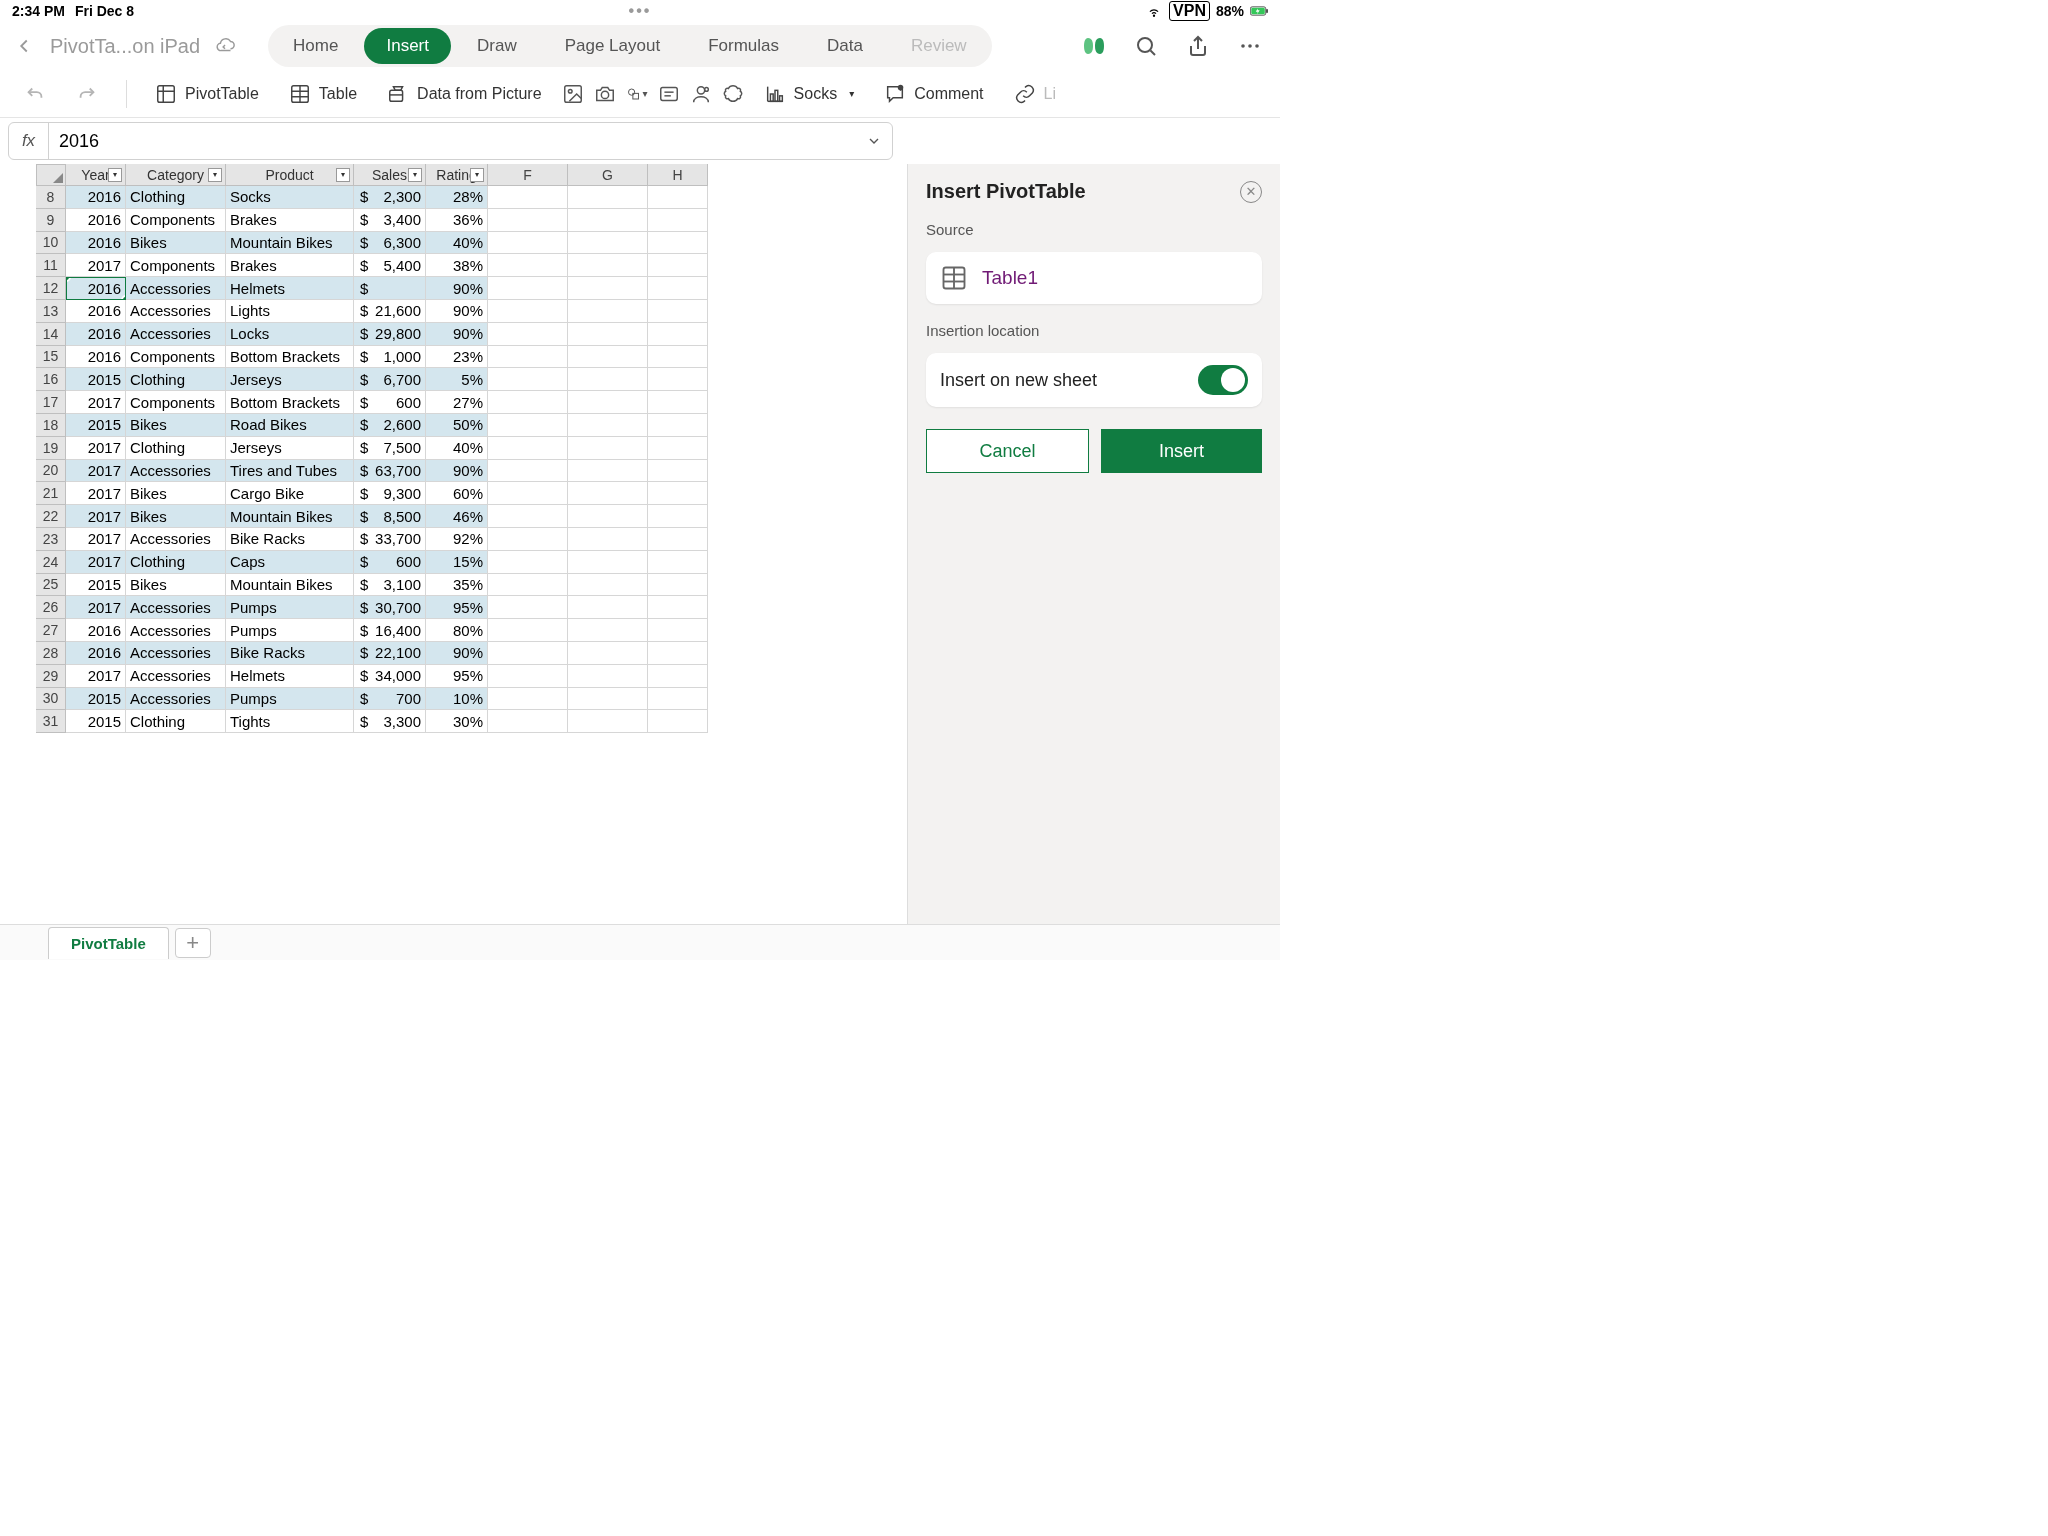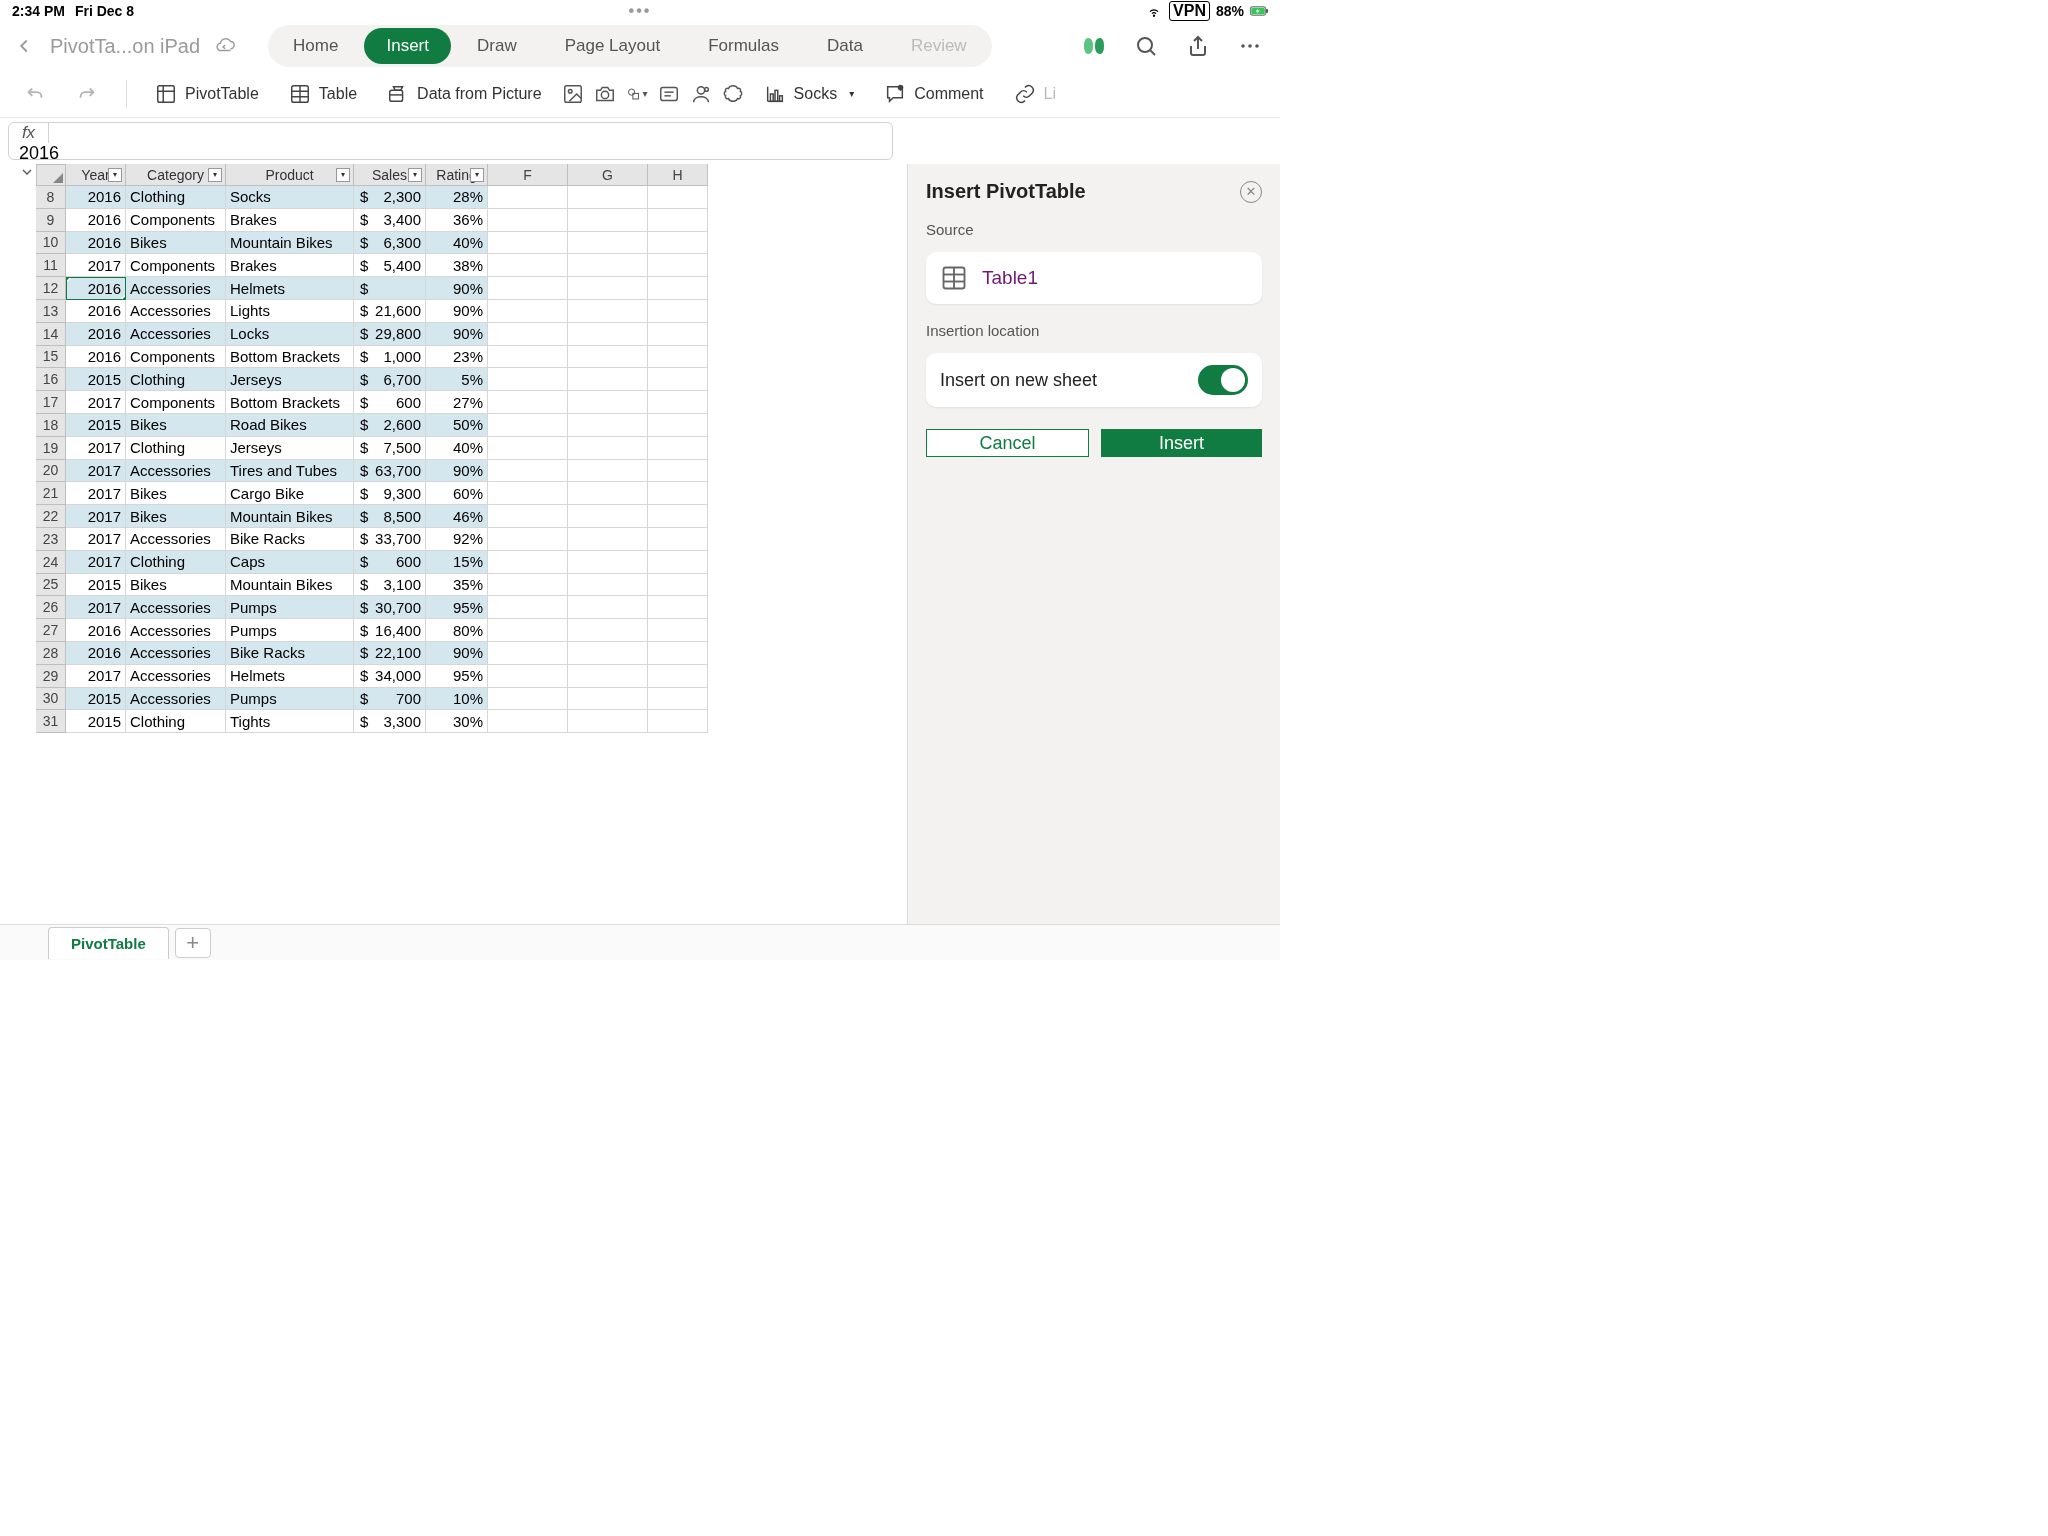--- a/index.html
+++ b/index.html
@@ -29,21 +29,21 @@
 
 
 .toolbar { height: 48px; display: flex; align-items: center; padding: 0 14px; gap: 10px; border-bottom: 1px solid #e5e5e5; }
 .tb-btn { display: flex; align-items: center; gap: 8px; padding: 6px 10px; font-size: 16px; color: #333; cursor: pointer; }
 .tb-btn svg { width: 22px; height: 22px; color: #444; }
 .tb-icon { width: 22px; height: 22px; display:flex; align-items:center; justify-content:center; color: #555; }
 .tb-sep { width: 1px; height: 28px; background: #ddd; margin: 0 8px; }
 .undo-redo svg { color: #b5b5b5; }
 
 
-.formula-row { height: 38px; display: flex; align-items: stretch; border: 1px solid #d1d1d1; margin: 4px 8px 4px 8px; border-radius: 6px; flex-direction: column; }
+.formula-row { height: 38px; display: flex; align-items: stretch; border: 1px solid #d1d1d1; margin: 4px 8px 4px 8px; border-radius: 6px; }
 .fx-label { width: 40px; display:flex; align-items:center; justify-content:center; border-right:1px solid #d1d1d1; font-style: italic; font-size: 17px; color:#555; }
 .fx-input { flex:1; padding: 0 10px; font-size: 18px; color: #000; border:none; outline:none; background:transparent; display:flex; align-items:center; }
 .fx-chevron { width: 36px; display:flex; align-items:center; justify-content:center; color:#555; }
 
 
 .main { display: flex; height: calc(100% - 22px - 48px - 48px - 46px - 36px); }
 
 
 .grid-wrap { flex: 1; overflow: hidden; position: relative; }
 .grid { display: grid; grid-template-columns: 30px 60px 100px 128px 72px 62px 80px 80px 60px; font-size: 15px; margin-left: 36px; }
@@ -71,21 +71,21 @@
 .close-btn { width:22px; height:22px; border:1.5px solid #888; border-radius:50%; display:flex; align-items:center; justify-content:center; font-size:13px; color:#888; }
 .section-label { font-size: 15px; color: #555; margin-top: 4px; }
 .card { background:#fff; border-radius:10px; padding: 12px 14px; display:flex; align-items:center; gap:14px; box-shadow: 0 1px 2px rgba(0,0,0,0.08); }
 .table-icon { width:28px; height:28px; color:#666; }
 .card-text { font-size: 19px; color:#701a75; }
 .toggle-row { display:flex; align-items:center; justify-content:space-between; }
 .toggle-row .lbl { font-size: 18px; color:#222; }
 .toggle { width:50px; height:30px; background:#107c41; border-radius:16px; position:relative; }
 .toggle::after { content:""; position:absolute; right:3px; top:3px; width:24px; height:24px; background:#fff; border-radius:50%; }
 .btn-row { display:flex; gap:12px; margin-top:8px; }
-.btn { flex:1; height:28px; border-radius:0; font-size:18px; display:flex; align-items:center; justify-content:center; cursor:pointer; }
+.btn { flex:1; height:44px; border-radius:0; font-size:18px; display:flex; align-items:center; justify-content:center; cursor:pointer; }
 .btn-cancel { background:#fff; border:1.5px solid #107c41; color:#107c41; }
 .btn-insert { background:#107c41; color:#fff; }
 
 
 .sheet-tabs { height: 36px; display:flex; align-items:center; padding: 0 8px; border-top:1px solid #ddd; background:#fafafa; gap:0; position:absolute; bottom:0; left:0; right:0; }
 .sheet-tab { padding: 7px 22px; font-size: 15px; color: #107c41; font-weight:600; border:1px solid #ccc; background:#fff; border-bottom:none; border-radius: 4px 4px 0 0; margin-left: 40px;}
 .add-sheet { width:36px; height:30px; display:flex; align-items:center; justify-content:center; font-size:22px; color:#888; border:1px solid #ccc; border-radius:4px; margin-left:6px; background:#fff;}
 </style>
 </head>
 <body>

